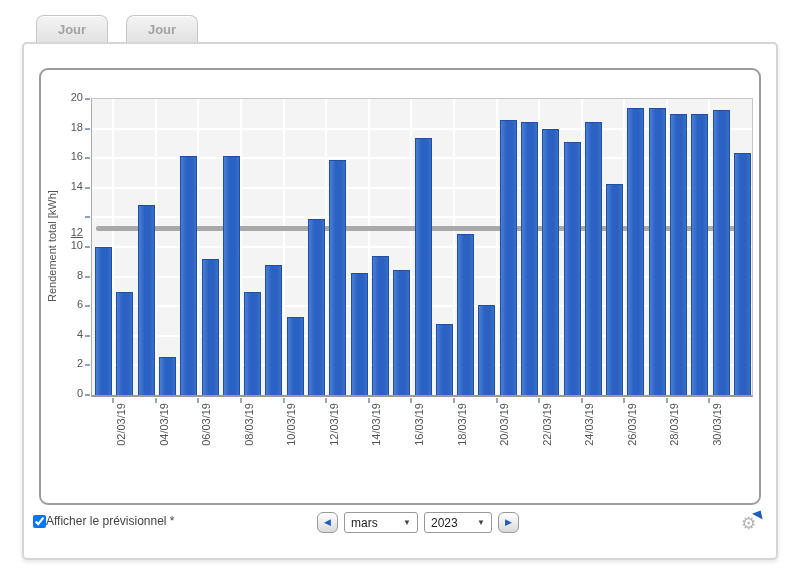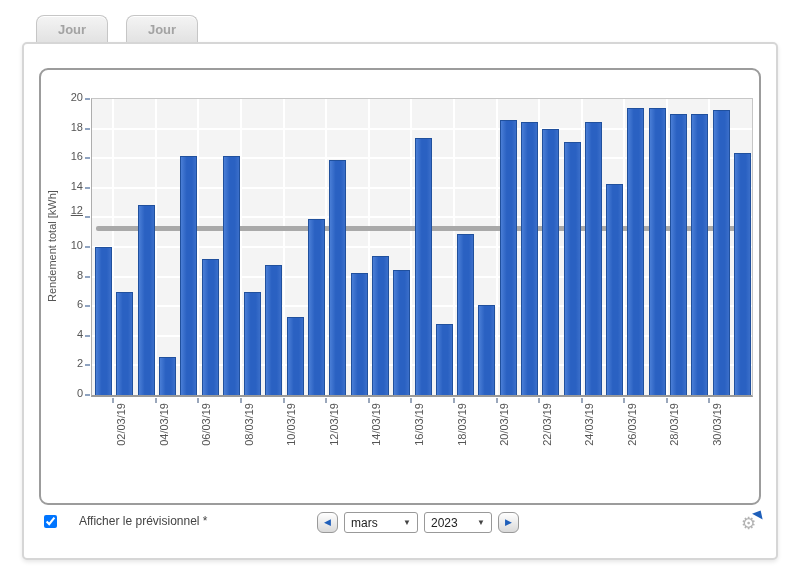--- a/index.html
+++ b/index.html
@@ -74,21 +74,21 @@
     position:absolute;top:385px;left:50%;transform:translateX(-50%);
     width:268px;height:30px;background:#efefef;border:2px solid #8f8f8f;
     display:flex;align-items:center;justify-content:center;gap:9px;
     font-size:12px;color:#333;
   }
   .legend-swatch{width:15px;height:15px;background:#2e66c4;border:1px solid #20509d;}
   .legend-line{width:30px;height:5px;background:#a9a9a9;border-radius:2px;}
   
   .controls-row{position:absolute;top:468px;left:0;width:100%;height:28px;}
   .forecast-toggle{
-    position:absolute;left:20px;top:2px;display:flex;align-items:center;gap:22px;
+    position:absolute;left:9px;top:2px;display:flex;align-items:center;gap:0;
     font-size:12px;color:#444;cursor:pointer;
   }
   .forecast-toggle input{margin:0;width:13px;height:13px;}
   .nav-controls{position:absolute;left:293px;top:0;display:flex;align-items:center;gap:6px;}
   .arrow-btn{
     width:21px;height:21px;border:1px solid #999;border-radius:6px;
     background:linear-gradient(#ffffff,#d9d9d9);
     color:#1f5fba;font-size:9px;line-height:1;
     display:flex;align-items:center;justify-content:center;cursor:pointer;padding:0;
   }
@@ -122,21 +122,21 @@
 
     <div class="ylabel">Rendement total [kWh]</div>
 
     <div id="yticks">
         <div class="ytick" style="top: 289px;">0</div>
         <div class="ytick" style="top: 259.4px;">2</div>
         <div class="ytick" style="top: 229.8px;">4</div>
         <div class="ytick" style="top: 200.2px;">6</div>
         <div class="ytick" style="top: 170.6px;">8</div>
         <div class="ytick" style="top: 141px;">10</div>
-        <div class="ytick" style="top: 106px; text-decoration: underline;">12</div>
+        <div class="ytick" style="top: 128px; text-decoration: underline;">12</div>
         <div class="ytick" style="top: 81.8px;">14</div>
         <div class="ytick" style="top: 52.2px;">16</div>
         <div class="ytick" style="top: 22.6px;">18</div>
         <div class="ytick" style="top: -7px;">20</div>
       </div>
 
     <div class="plot" id="plot">
         <div class="grid-h" style="bottom: 28.6px;"></div>
         <div class="grid-h" style="bottom: 58.2px;"></div>
         <div class="grid-h" style="bottom: 87.8px;"></div>

